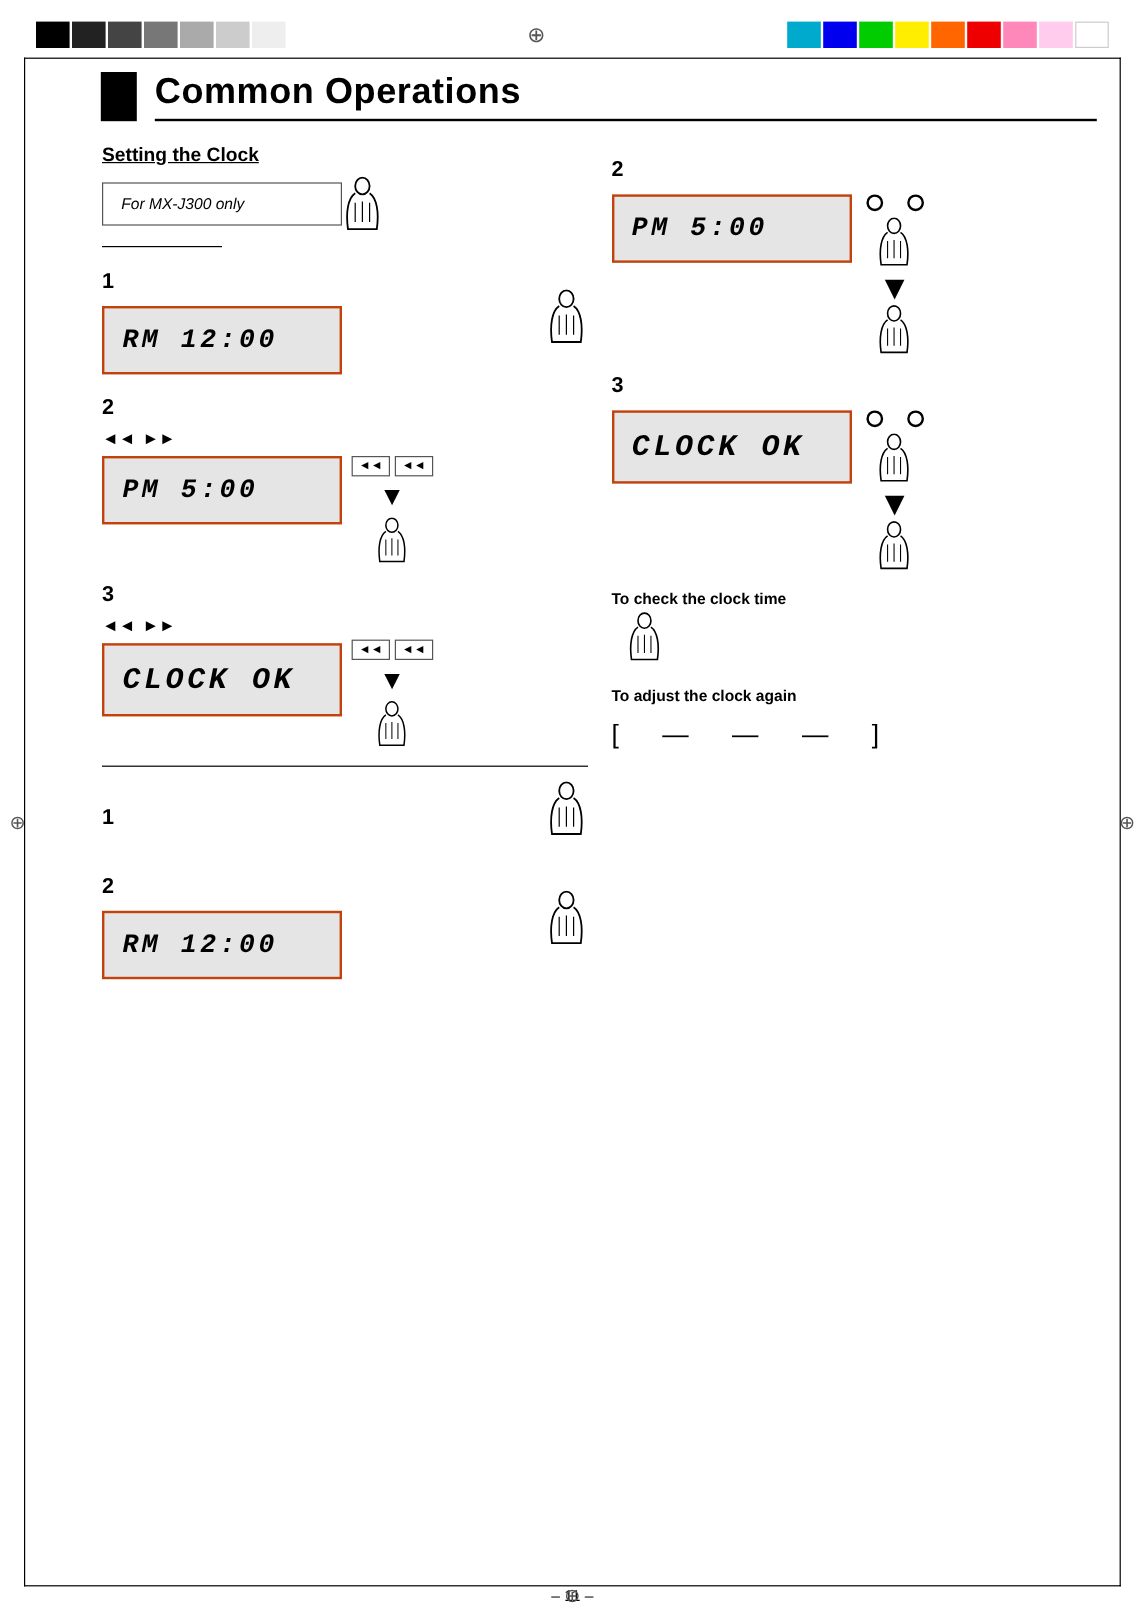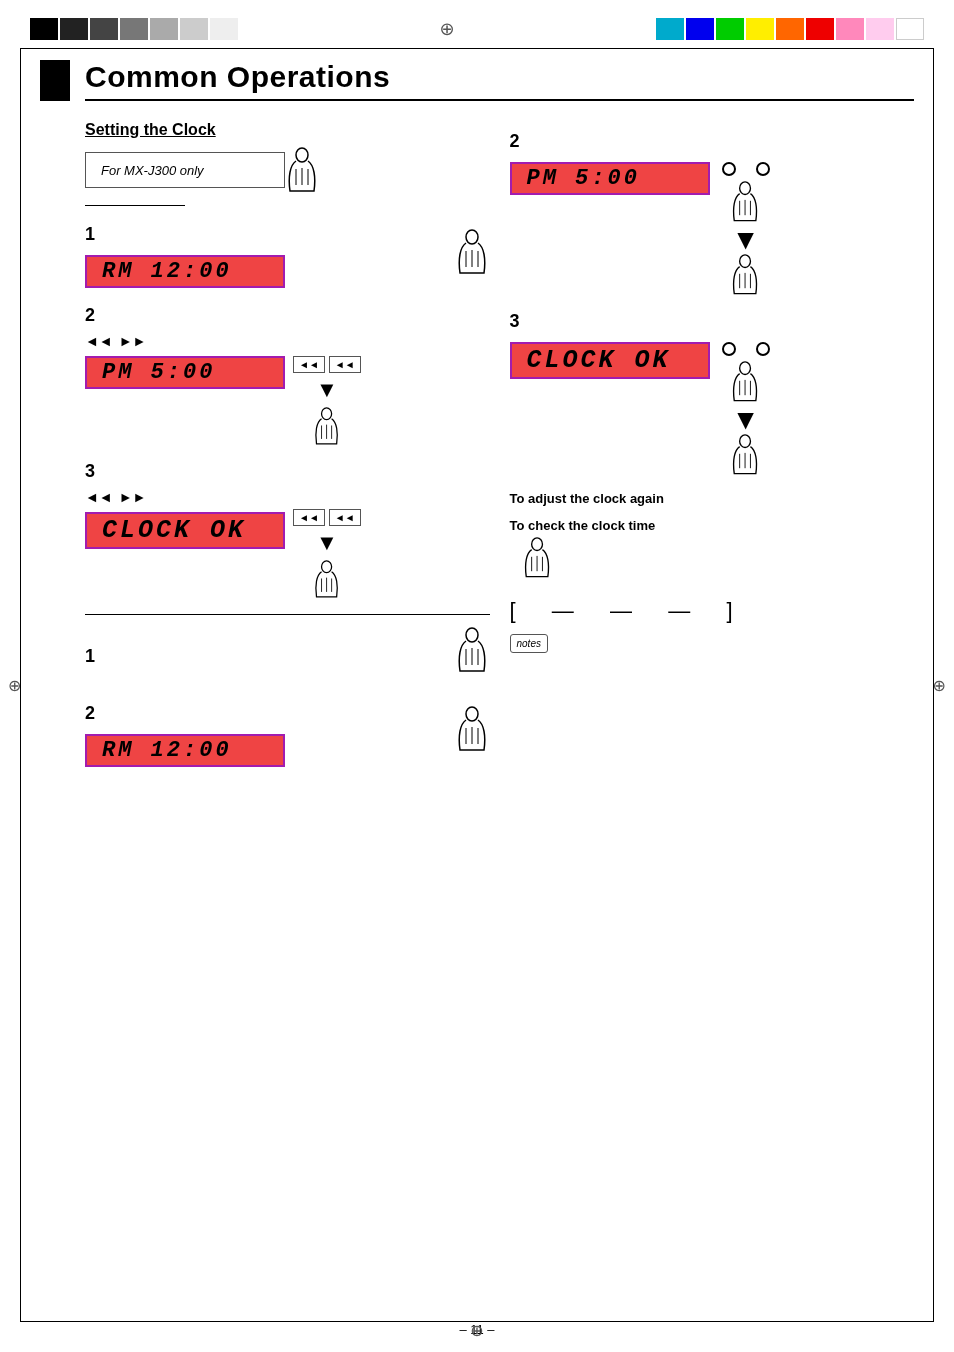--- a/index.html
+++ b/index.html
@@ -83,20 +83,21 @@
       left: 40px;
       right: 40px;
       bottom: 50px;
     }
 
     
     .title-section {
       display: flex;
       align-items: stretch;
       margin-bottom: 20px;
+      margin-left: 44px;
     }
     .title-black-box {
       width: 30px;
       background: #000;
       margin-right: 15px;
       flex-shrink: 0;
     }
     .title-text-area {
       flex: 1;
       border-bottom: 2px solid #000;
@@ -140,23 +141,23 @@
     
     .step-label {
       font-size: 18px;
       font-weight: bold;
       color: #000;
       margin: 10px 0 5px 0;
     }
 
     
     .lcd-box {
-      border: 2px solid #a21caf;
-      background: #ef4444;
-      padding: 2px 15px;
+      border: 2px solid #c2410c;
+      background: #e5e5e5;
+      padding: 14px 15px;
       margin: 5px 0;
       display: inline-block;
       min-width: 200px;
     }
     .lcd-text {
       font-family: 'Courier New', monospace;
       font-size: 22px;
       font-weight: bold;
       color: #000;
       letter-spacing: 3px;
@@ -571,46 +572,41 @@
               <path d="M11 14 C5 18 3 30 5 44 L29 44 C31 30 29 18 23 14" stroke="#000" stroke-width="1.5" fill="none"></path>
               <line x1="11" y1="22" x2="11" y2="38" stroke="#000" stroke-width="1"></line>
               <line x1="17" y1="21" x2="17" y2="38" stroke="#000" stroke-width="1"></line>
               <line x1="23" y1="22" x2="23" y2="38" stroke="#000" stroke-width="1"></line>
             </svg>
           </div>
         </div>
       </div>
 
       <div class="section-block">
-        <div class="status-text">To adjust the clock again</div>
-      </div>
-
-      <div class="section-block">
         <div class="status-text">To check the clock time</div>
         
         <svg width="35" height="45" style="margin-left: 10px;" viewBox="0 0 35 50" fill="none" xmlns="http://www.w3.org/2000/svg">
           <ellipse cx="17" cy="8" rx="6" ry="7" stroke="#000" stroke-width="1.5" fill="none"></ellipse>
           <path d="M11 14 C5 18 3 30 5 44 L29 44 C31 30 29 18 23 14" stroke="#000" stroke-width="1.5" fill="none"></path>
           <line x1="11" y1="22" x2="11" y2="38" stroke="#000" stroke-width="1"></line>
           <line x1="17" y1="21" x2="17" y2="38" stroke="#000" stroke-width="1"></line>
           <line x1="23" y1="22" x2="23" y2="38" stroke="#000" stroke-width="1"></line>
         </svg>
       </div>
 
       <div class="section-block">
+        <div class="status-text">To adjust the clock again</div>
+      </div>
+
+      <div class="section-block">
         <div style="display:flex; align-items:center; gap:15px; margin-bottom:10px;">
           <div style="font-size:22px; letter-spacing:8px; color:#000;">
             [&nbsp;&nbsp;—&nbsp;&nbsp;—&nbsp;&nbsp;—&nbsp;&nbsp;]
           </div>
         </div>
-        <div style="display:flex; align-items:center; gap:10px;">
-          <div class="notes-icon">
-            <span>notes</span>
-          </div>
-        </div>
       </div>
 
     </div>
 
   </div>
 </div>
 
 <div class="page-number">– 11 –</div>
 <div class="bottom-crosshair">⊕</div>
 

